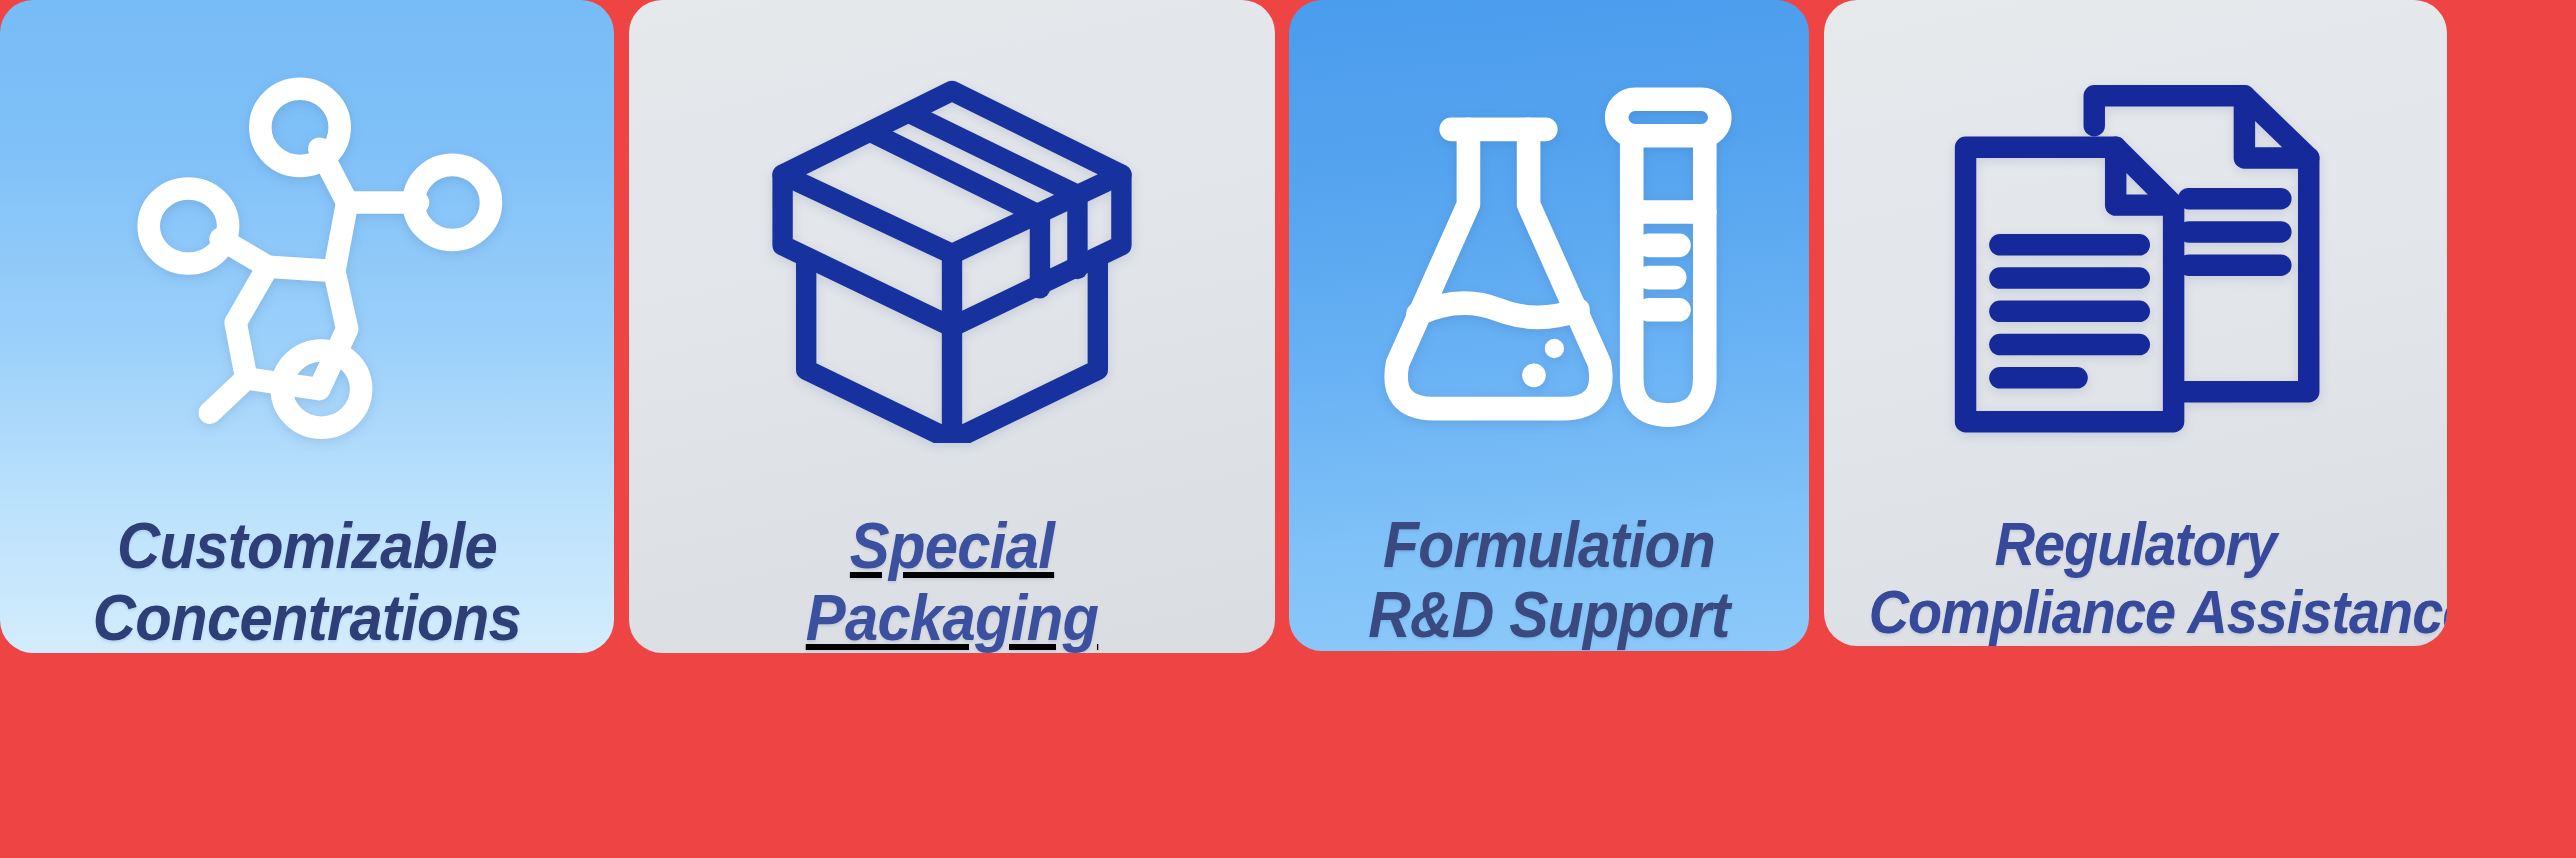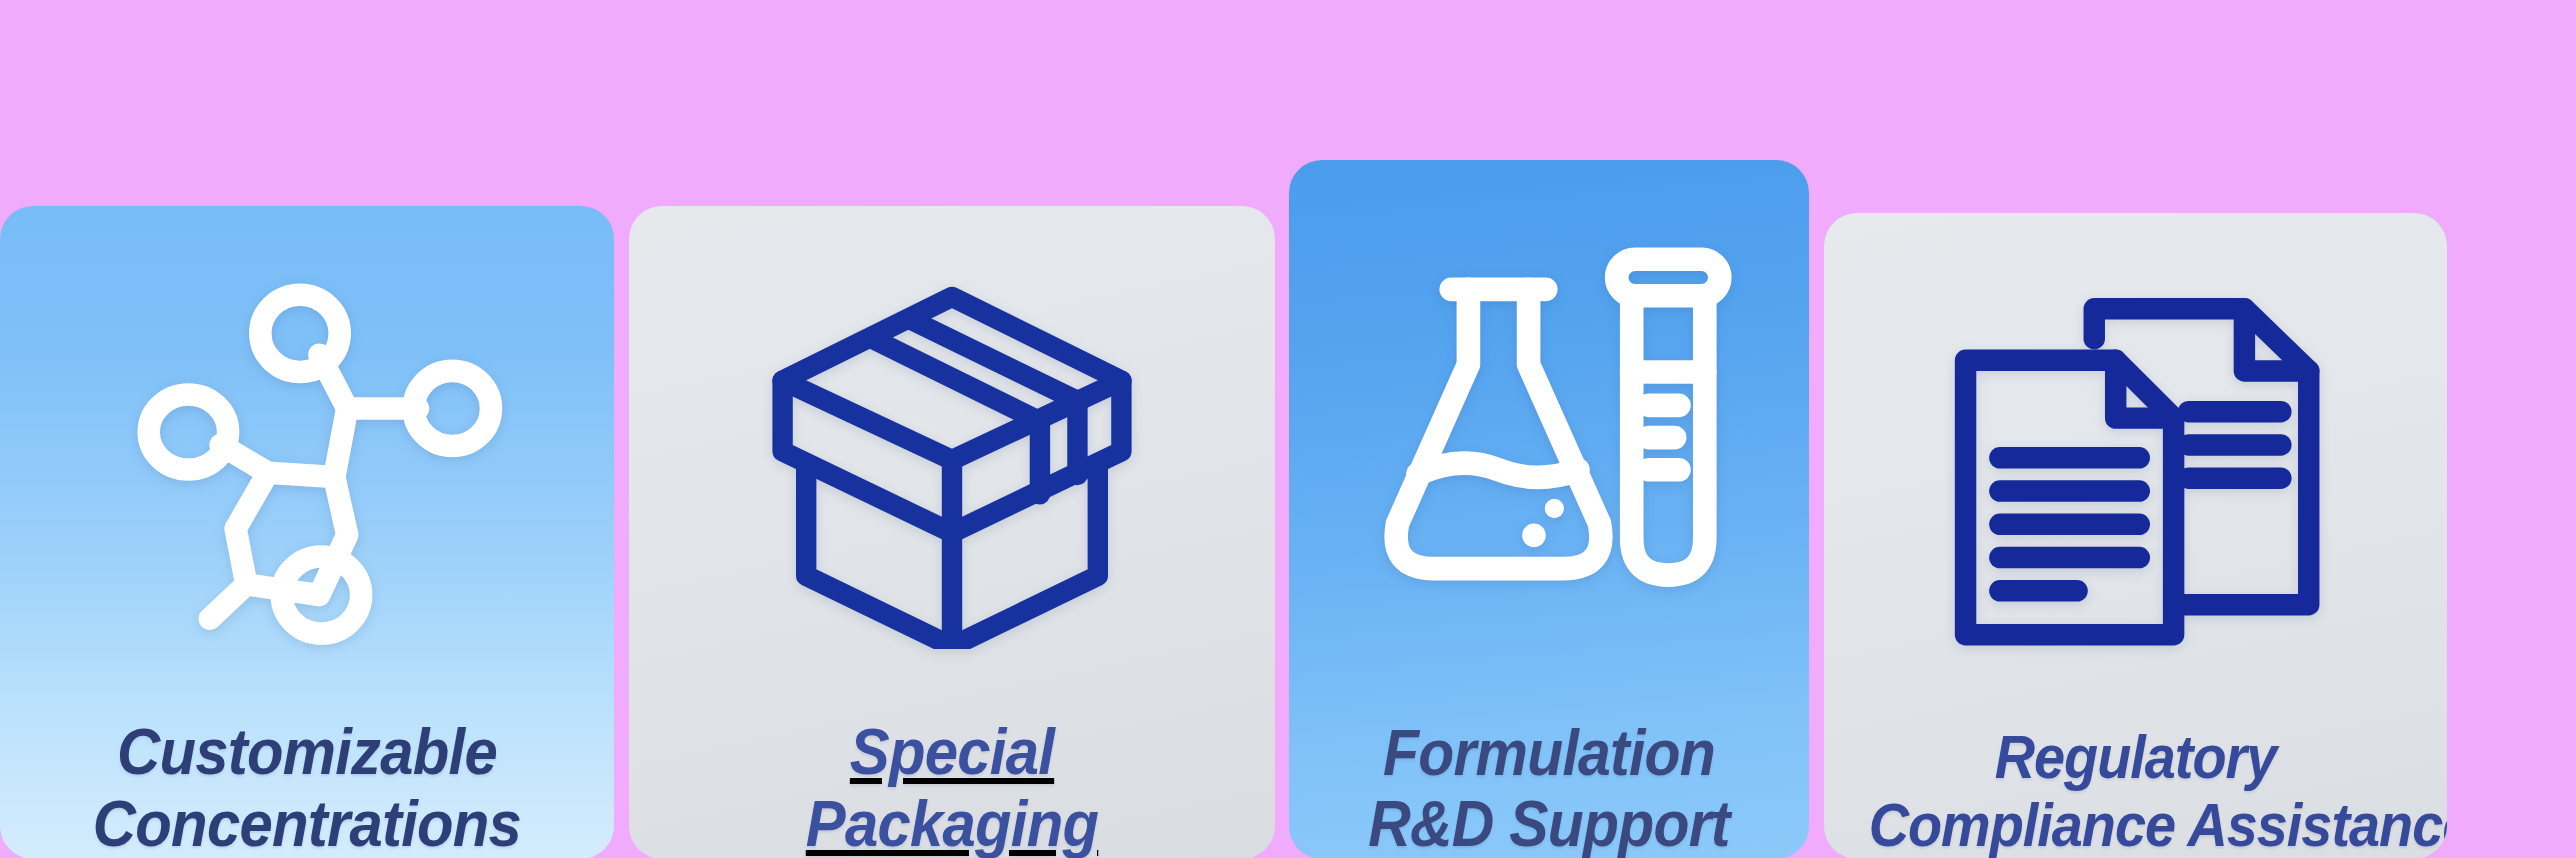--- a/index.html
+++ b/index.html
@@ -13,39 +13,39 @@
     height: 859px;
     overflow: hidden;
     font-family: "Liberation Sans", sans-serif;
   }
 
   #cards-row {
     display: flex;
     width: 2576px;
     height: 859px;
     gap: 14.5px;
-    align-items: flex-end;
-    background: #f0abfc;
+    align-items: flex-start;
+    background: #ef4444;
   }
 
   .feature-card {
     position: relative;
     border-radius: 33px;
     overflow: hidden;
     display: flex;
     flex-direction: column;
     align-items: center;
     justify-content: flex-start;
     box-sizing: border-box;
   }
 
   
   .card-1 { width: 614px; }
   .card-2 { width: 646px; }
-  .card-3 { width: 520px; gap: 48px; }
+  .card-3 { width: 520px; }
   .card-4 { width: 623px; }
 
   .card-1 {
     background: linear-gradient(180deg, #78BCF7 0%, #7FC0F8 22%, #9BD0FA 52%, #BCE2FC 78%, #D4ECFD 100%);
   }
   .card-2 {
     background: linear-gradient(168deg, #E6E9EC 0%, #E2E5E9 40%, #DDE1E5 75%, #D9DDE2 100%);
     text-decoration: underline;
   }
   .card-3 {

